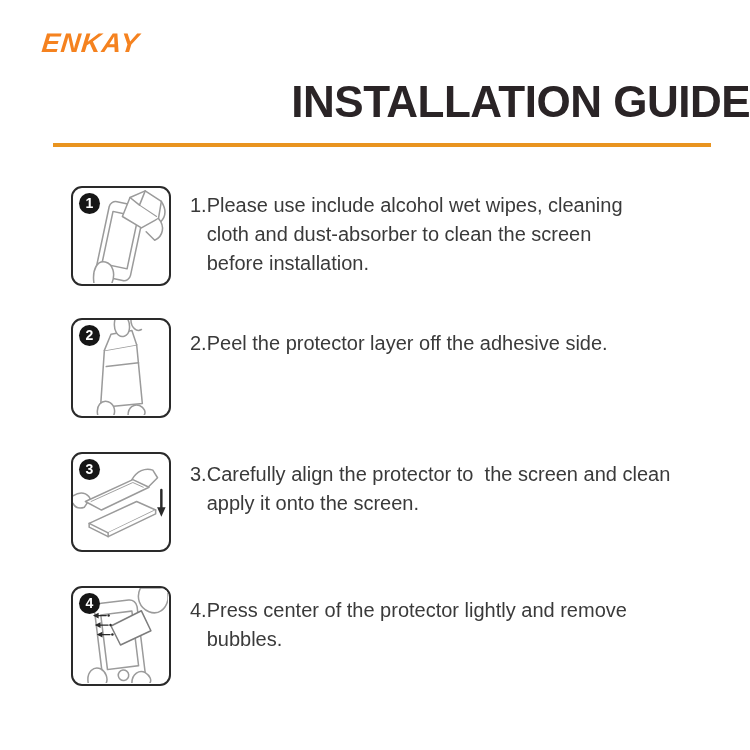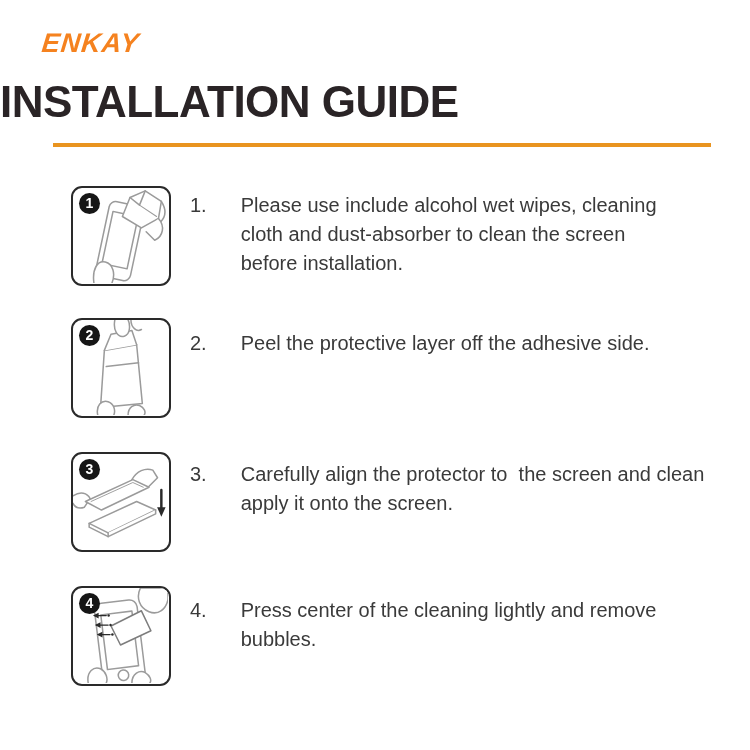--- a/index.html
+++ b/index.html
@@ -9,21 +9,21 @@
   }
   .page{position:absolute;inset:0;background:#ffffff;}
 
   .logo{
     position:absolute;left:42px;top:28px;
     font-size:27px;font-weight:bold;font-style:italic;
     letter-spacing:1px;color:#F5821F;transform:skewX(-6deg);
   }
   .title{
     position:absolute;left:0;right:0;top:78px;margin:0;
-    text-align:left;font-size:44px;font-weight:bold;
+    text-align:right;font-size:44px;font-weight:bold;
     letter-spacing:-0.5px;color:#2A2426;line-height:48px;
   }
   .divider{
     position:absolute;left:53px;top:143px;width:658px;height:4px;
     background:#E9941F;
   }
 
   .step{position:absolute;left:0;width:750px;height:110px;}
   .illus{
     position:absolute;left:71px;top:0;width:100px;height:100px;
@@ -34,21 +34,21 @@
   .badge{
     position:absolute;left:6px;top:5px;width:21px;height:21px;
     border-radius:50%;background:#161616;color:#ffffff;
     font-size:14px;font-weight:bold;line-height:21px;text-align:center;
   }
   .text{
     position:absolute;left:190px;display:flex;
     font-size:20px;line-height:29px;color:#3a3a3a;
   }
   .prefix{white-space:pre;}
-  .btext{white-space:pre-wrap;margin-left:34px;}
+  .btext{white-space:pre-wrap;}
 </style>
 </head>
 <body>
 
 <div class="page">
 
   <div class="logo">ENKAY</div>
 
   <h1 class="title">INSTALLATION GUIDE</h1>
 
@@ -86,21 +86,21 @@
         <path d="M33 32 L40 15 L62 11 L67 26" fill="#fff"></path>
         <path d="M44 0 C42 11 47 19 54 17 C61 15 60 4 58 0" fill="#fff"></path>
         <path d="M61 0 C61 8 67 13 72 10"></path>
         <path d="M26 100 C24 90 30 84 37 86 C43 88 45 95 43 100" fill="#fff"></path>
         <path d="M58 100 C58 92 64 88 70 90 C75 92 77 97 75 100" fill="#fff"></path>
       </svg>
       <div class="badge">2</div>
     </div>
     <div class="text" style="top:11px">
       <span class="prefix">2.</span>
-        <span class="btext">Peel the protective layer off the adhesive side.</span>
+        <span class="btext">Peel the protector layer off the adhesive side.</span>
     </div>
   </section>
 
   <section class="step" style="top:452px">
     <div class="illus">
       <svg viewBox="0 0 100 100" fill="none" stroke="#9b9b9b" stroke-width="1.6" stroke-linejoin="round" stroke-linecap="round">
         <path d="M0 44 C8 39 15 41 18 47 L12 56 C6 58 2 56 0 52" fill="#fff"></path>
         <path d="M62 27 C67 18 76 14 84 17 L89 25 L79 35" fill="#fff"></path>
         <path d="M13 50 L63 27 L80 35 L30 59 Z" fill="#fff"></path>
         <path d="M19 50 L63 30 L74 35" stroke-width="1"></path>
@@ -142,18 +142,18 @@
             <path d="M31 46 L25 49 L31 52 Z" fill="#2a2a2a" stroke="none"></path>
             <circle cx="41.5" cy="49" r="1.3" fill="#2a2a2a" stroke="none"></circle>
         </g>
         <path d="M16 100 C14 88 22 82 29 85 C35 88 37 96 35 100" fill="#fff"></path>
         <path d="M62 100 C62 90 70 86 76 89 C81 92 83 97 81 100" fill="#fff"></path>
       </svg>
       <div class="badge">4</div>
     </div>
     <div class="text" style="top:10px">
       <span class="prefix">4.</span>
-        <span class="btext">Press center of the cleaning lightly and remove
+        <span class="btext">Press center of the protector lightly and remove
 bubbles.</span>
     </div>
   </section>
 
 </div>
 
 </body></html>

